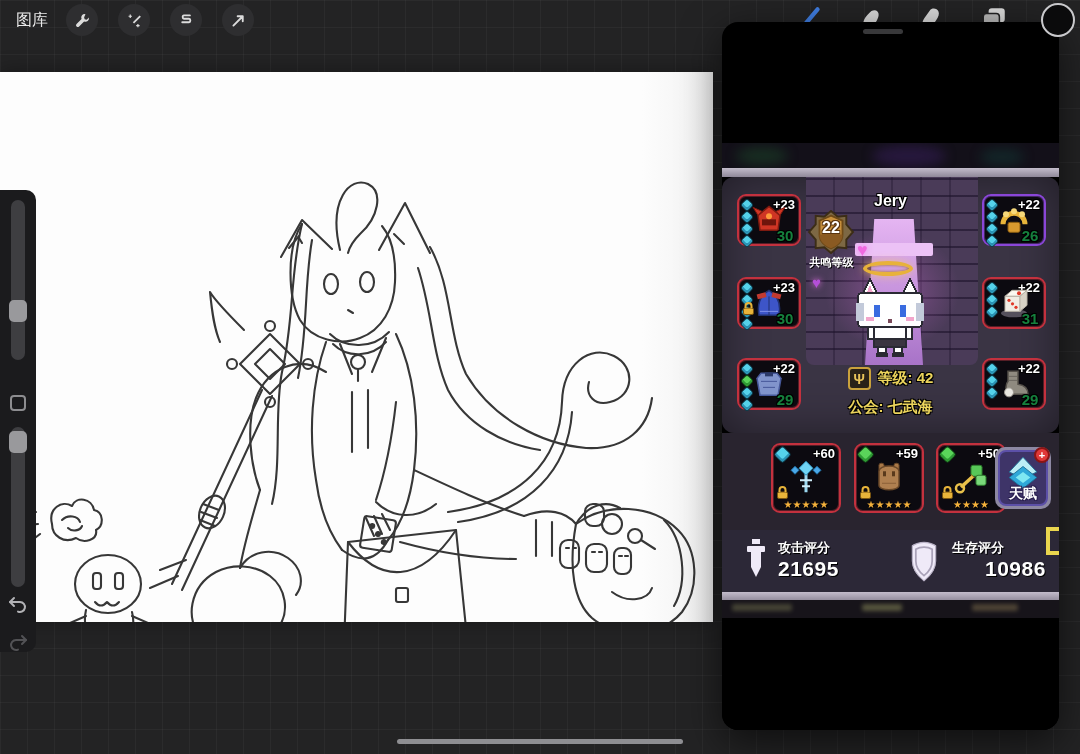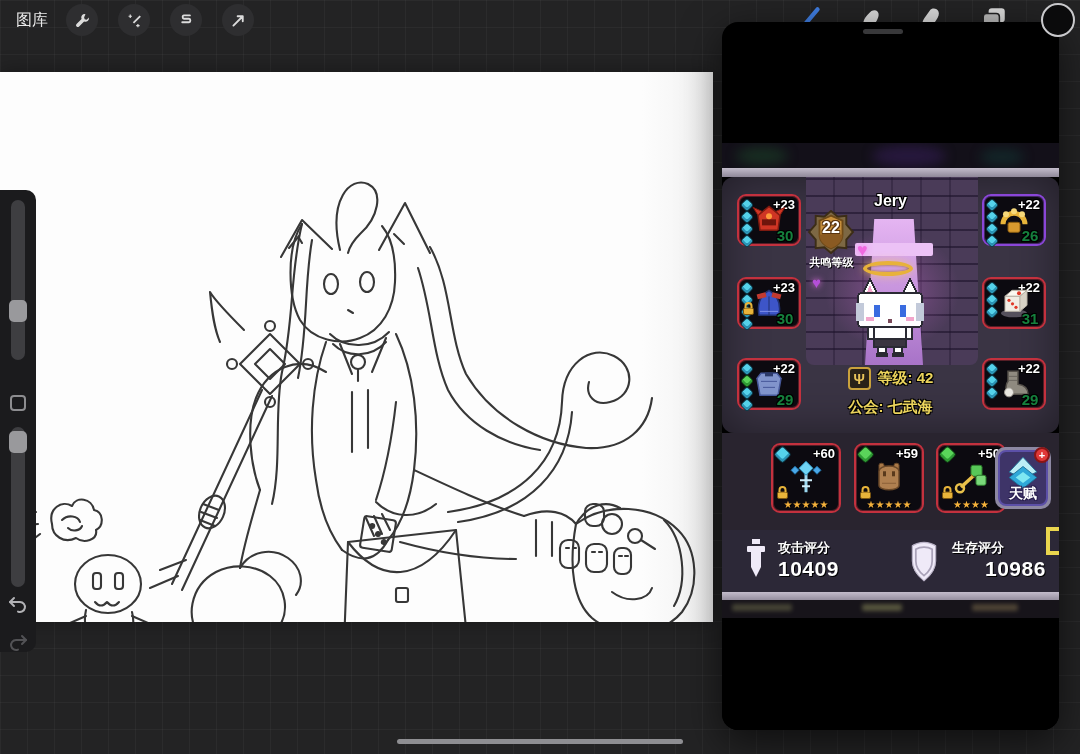--- a/index.html
+++ b/index.html
@@ -497,21 +497,21 @@
       </div>
     </div>
 
     <div class="statsbar">
       <svg style="position:absolute;left:22px;top:9px;" width="24" height="44" viewBox="0 0 24 44">
         <rect x="8" y="0" width="8" height="5" fill="#efeaf8"></rect>
         <rect x="3" y="7" width="18" height="6" rx="1" fill="#efeaf8"></rect>
         <polygon points="7,13 17,13 17,28 12,38 7,28" fill="#efeaf8"></polygon>
       </svg>
       <div class="statlabel" style="left:56px;top:9px;">攻击评分</div>
-      <div class="statvalue" style="left:56px;top:27px;">10409</div>
+      <div class="statvalue" style="left:56px;top:27px;">21695</div>
       <svg style="position:absolute;left:186px;top:10px;" width="32" height="42" viewBox="0 0 24 36">
         <path d="M2,5 C8,1 16,1 22,5 L22,18 C22,26 17,31 12,35 C7,31 2,26 2,18 Z" fill="#efeaf8" stroke="#b9b2c6"></path>
         <path d="M5,8 C9,5.5 15,5.5 19,8 L19,18 C19,24 16,27.5 12,30.5 C8,27.5 5,24 5,18 Z" fill="none" stroke="#a9a2b8" stroke-width="1.5"></path>
       </svg>
       <div class="statlabel" style="left:230px;top:9px;">生存评分</div>
       <div class="statvalue" style="left:218px;top:27px;margin-left:45px;">10986</div>
     </div>
 
     <div class="hr1" style="top:570px;"></div>
     <div class="blurstrip">

